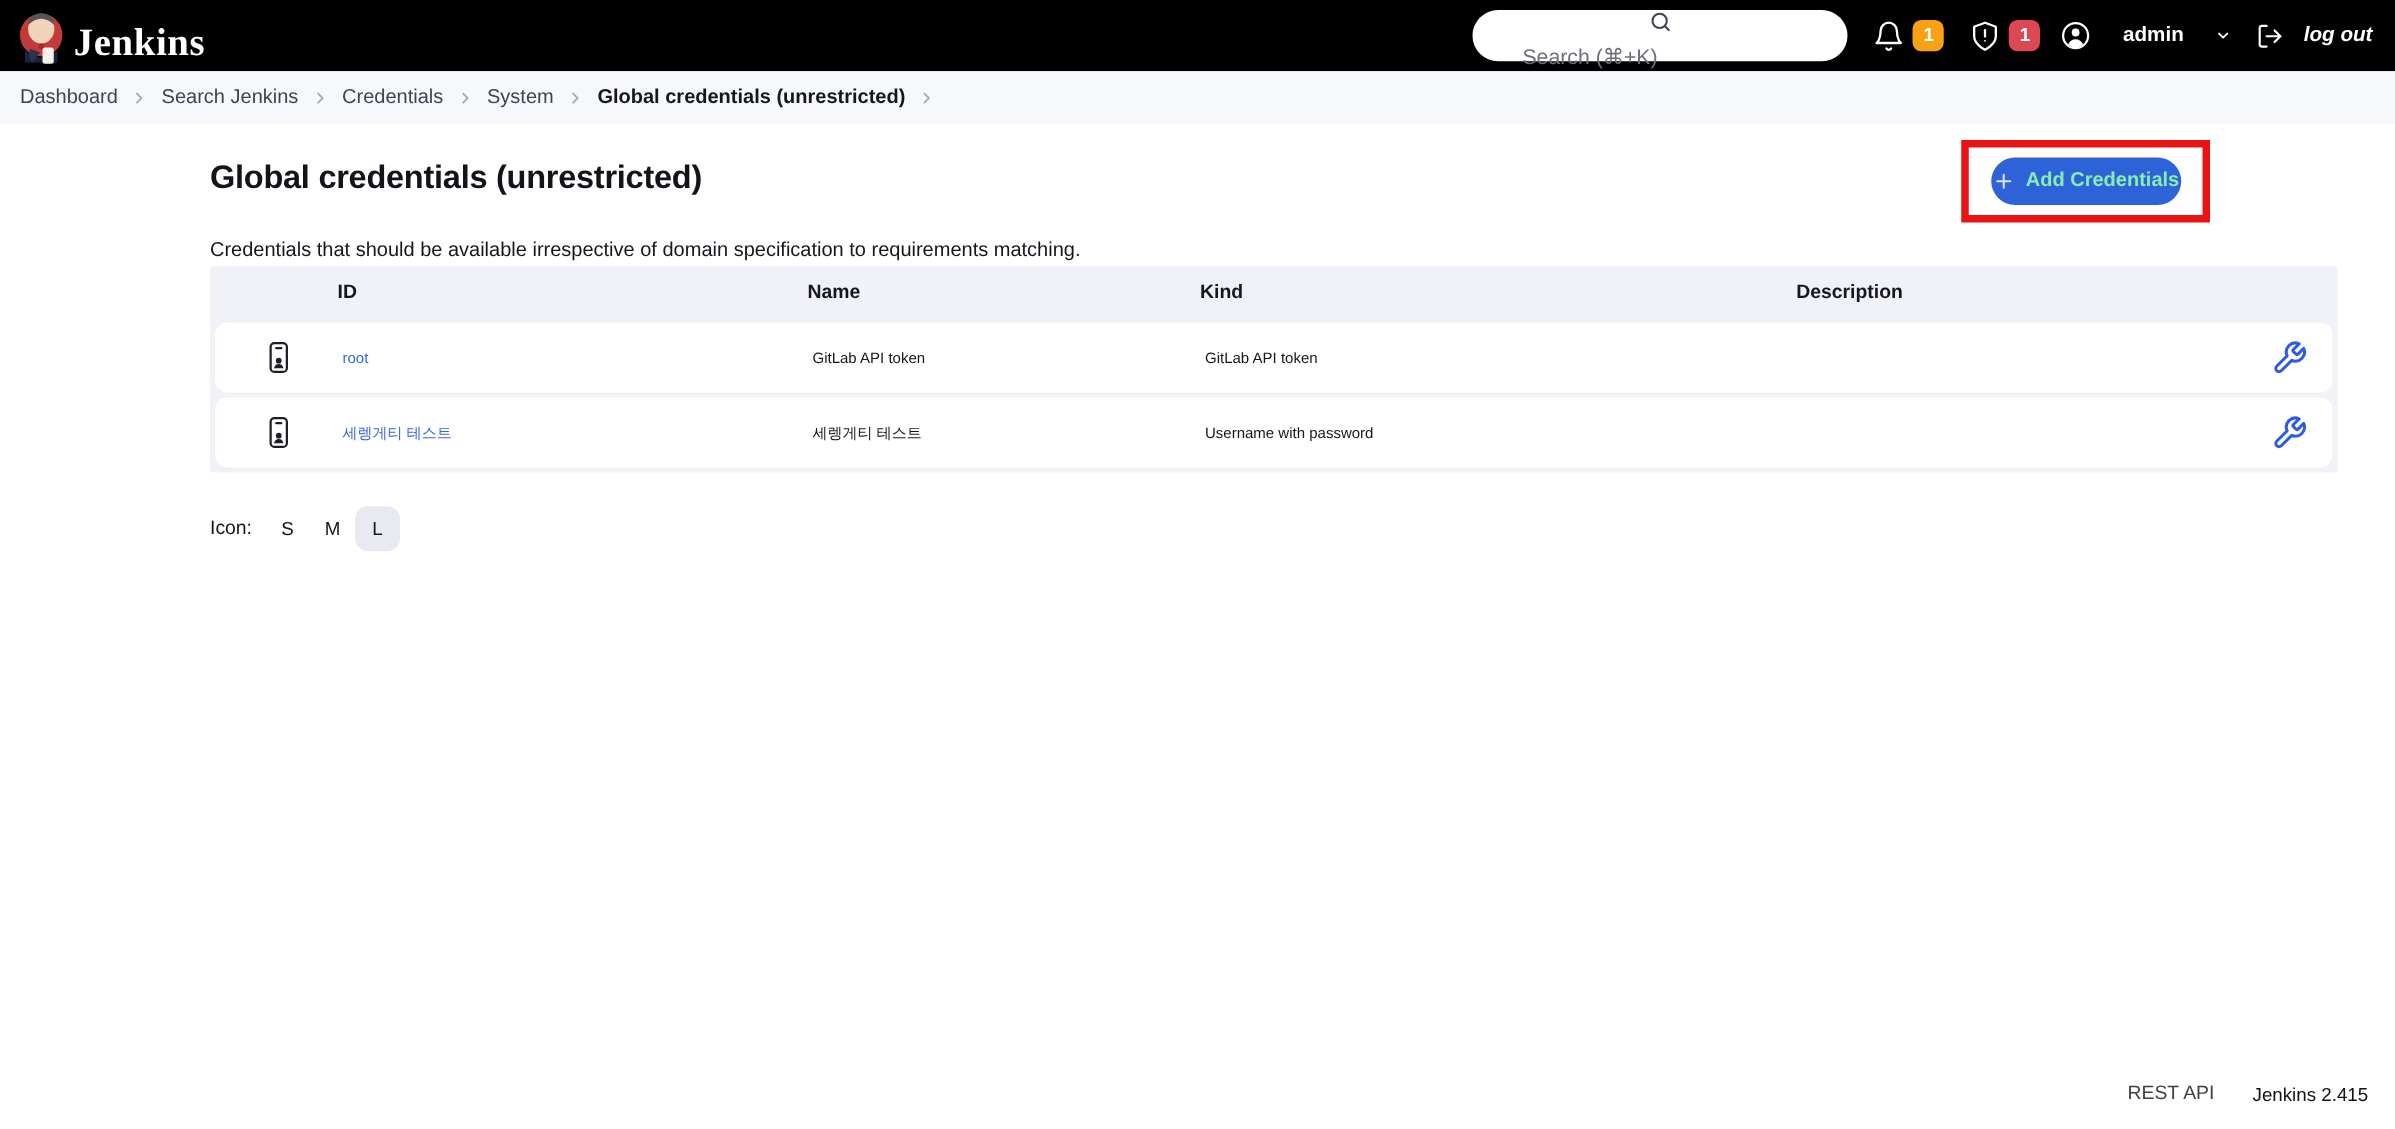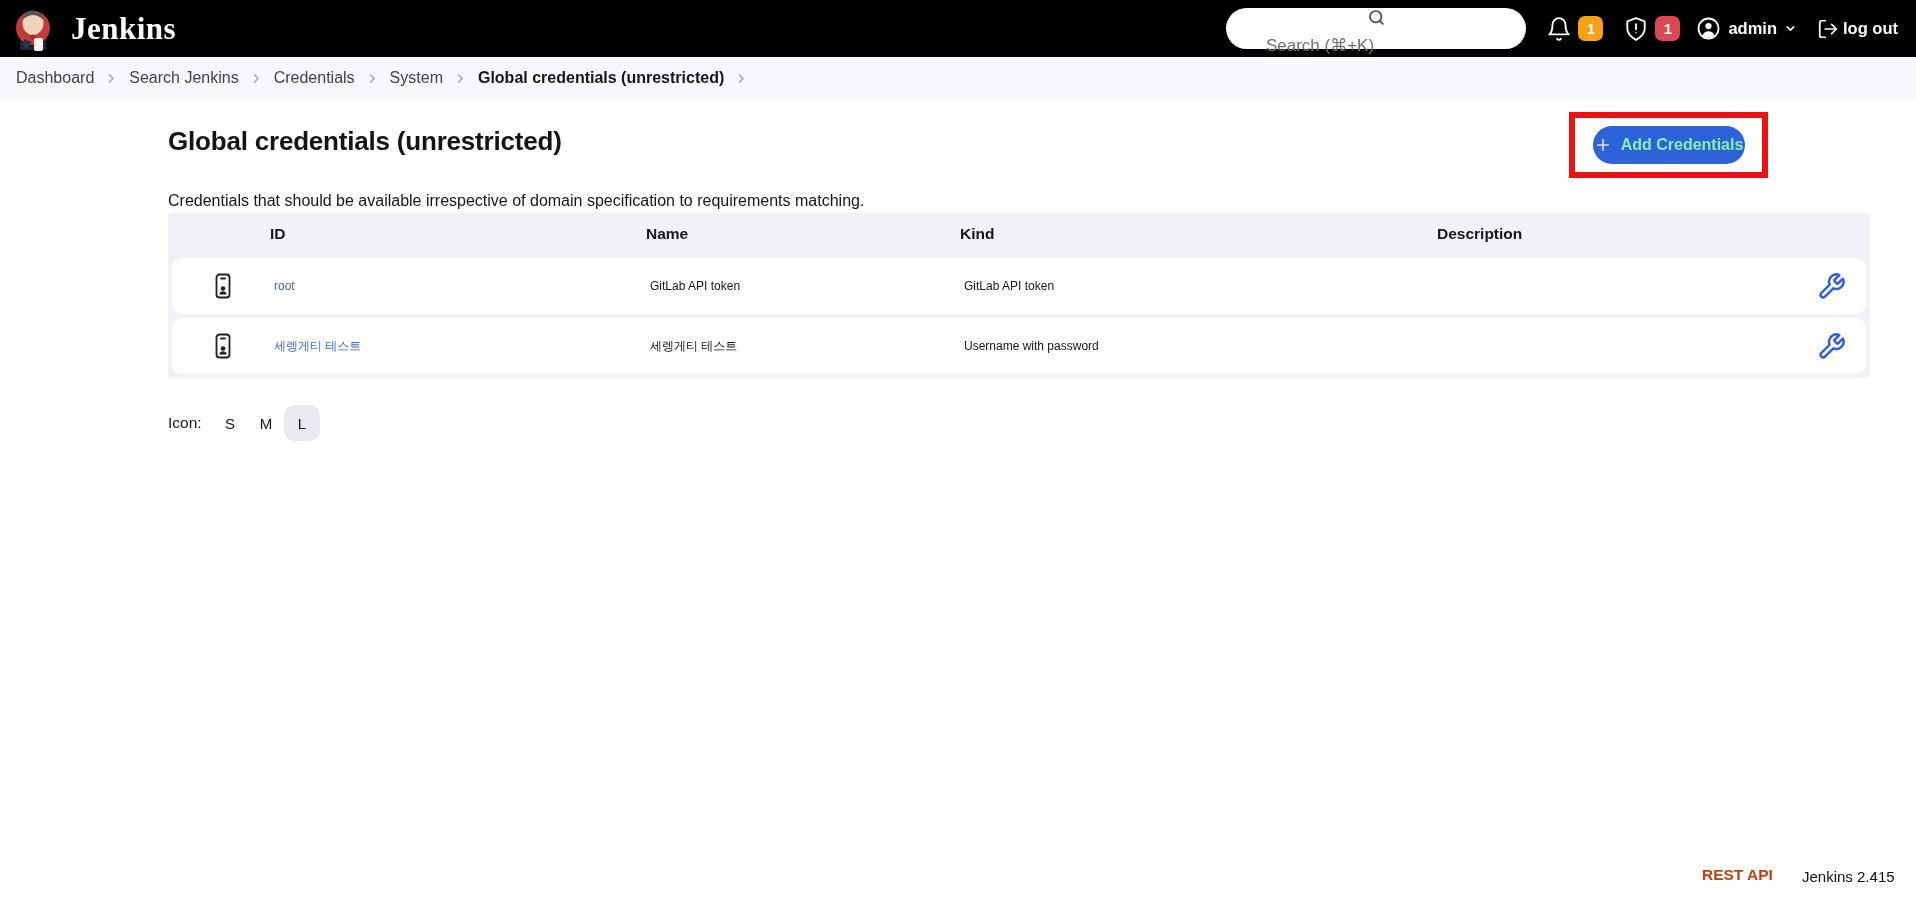--- a/index.html
+++ b/index.html
@@ -11,21 +11,21 @@
     font-family: "Liberation Sans", sans-serif;
     color: #16161d;
     overflow: hidden;
   }
   
   .topbar {
     position: absolute; left:0; top:0; width:100%; height:57px;
     background:#000; display:flex; align-items:center;
     padding:0 18px 0 12px;
   }
-  .brand { display:flex; align-items:center; gap:17px; text-decoration:none; cursor:pointer; }
+  .brand { display:flex; align-items:flex-end; gap:5px; text-decoration:none; cursor:pointer; }
   .brand-text {
     font-family:"Liberation Serif", serif; font-weight:700;
     font-size:31px; color:#fff; letter-spacing:.5px;
   }
   .topbar-right { margin-left:auto; display:flex; align-items:center; }
   .search-pill {
     width:300px; height:41px; background:#fff; border-radius:21px;
     display:flex; align-items:center; padding:0 13px; gap:9px;flex-direction:column;
   }
   .search-pill input {
@@ -34,23 +34,23 @@
   }
   .search-pill input::placeholder { color:#6d707e; }
   .icon-pair { display:flex; align-items:center; gap:6px; margin-left:20px; cursor:pointer; text-decoration:none; }
   .badge {
     min-width:25px; height:25px; padding:0 6px; border-radius:7px;
     display:flex; align-items:center; justify-content:center;
     color:#fff; font-size:15px; font-weight:700;
   }
   .badge.orange { background: var(--badge-orange, #f9a115); }
   .badge.red    { background: var(--badge-red, #dc4853); }
-  .user-menu { display:flex; align-items:center; gap:7px; margin-left:16px; cursor:pointer; text-decoration:none; }
+  .user-menu { display:flex; align-items:center; gap:25px; margin-left:16px; cursor:pointer; text-decoration:none; }
   .user-name { color:#fff; font-size:16.5px; font-weight:700; }
-  .logout { display:flex; align-items:center; gap:4px; margin-left:20px; cursor:pointer; text-decoration:none; }
+  .logout { display:flex; align-items:center; gap:16px; margin-left:20px; cursor:pointer; text-decoration:none;font-style:italic; }
   .logout-label { color:#fff; font-size:16.5px; font-weight:700; }
   
   .breadcrumb {
     position:absolute; left:0; top:57px; width:100%; height:42px;
     background:#f7f8fb; display:flex; align-items:center; padding:0 16px;
     font-size:16px; color:#3f4350;
   }
   .breadcrumb a { color:#3f4350; text-decoration:none; cursor:pointer; }
   .breadcrumb a.current { font-weight:700; color:#16161d; }
   .crumb-sep { margin:0 11px; flex:none; }
@@ -91,21 +91,21 @@
   
   .icon-size { position:absolute; left:168px; top:405px; display:flex; align-items:center; font-size:15.5px; }
   .icon-size-label { width:38px; margin-right:6px; color:#16161d; }
   .size-btn {
     width:36px; height:36px; border:none; background:transparent; border-radius:10px;
     font-size:15px; color:#16161d; font-family:"Liberation Sans", sans-serif;
     display:flex; align-items:center; justify-content:center; cursor:pointer;
   }
   .size-btn.selected { background:#e8e9f1; }
   
-  .footer-rest { position:absolute; left:1702px; top:866px; font-size:15.5px; font-weight:700; color:#c2410c; text-decoration:none; cursor:pointer; }
+  .footer-rest { position:absolute; left:1702px; top:866px; font-size:15.5px; font-weight:400; color:#404040; text-decoration:none; cursor:pointer; }
   .footer-version { position:absolute; left:1802px; top:868px; font-size:15px; color:#111118; text-decoration:none; cursor:pointer; }
   svg { flex:none; }
 </style>
 </head>
 <body>
 
 <div class="canvas">
 
   <header class="topbar">
     <a class="brand">

